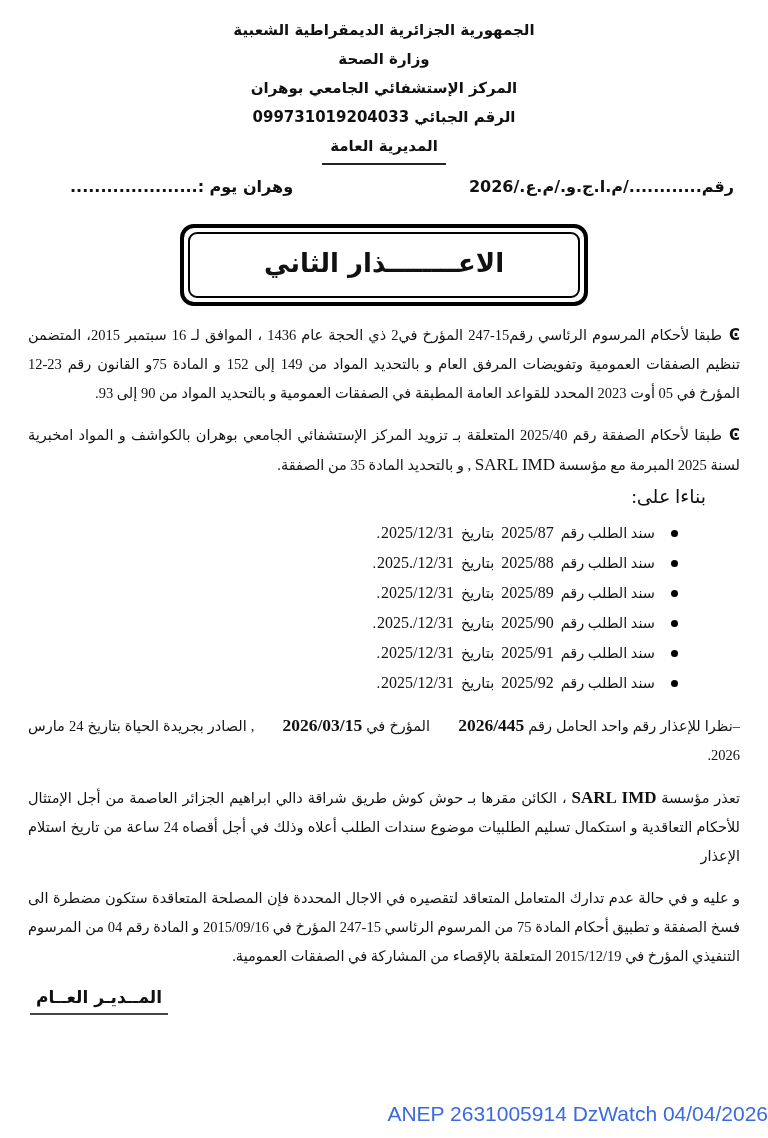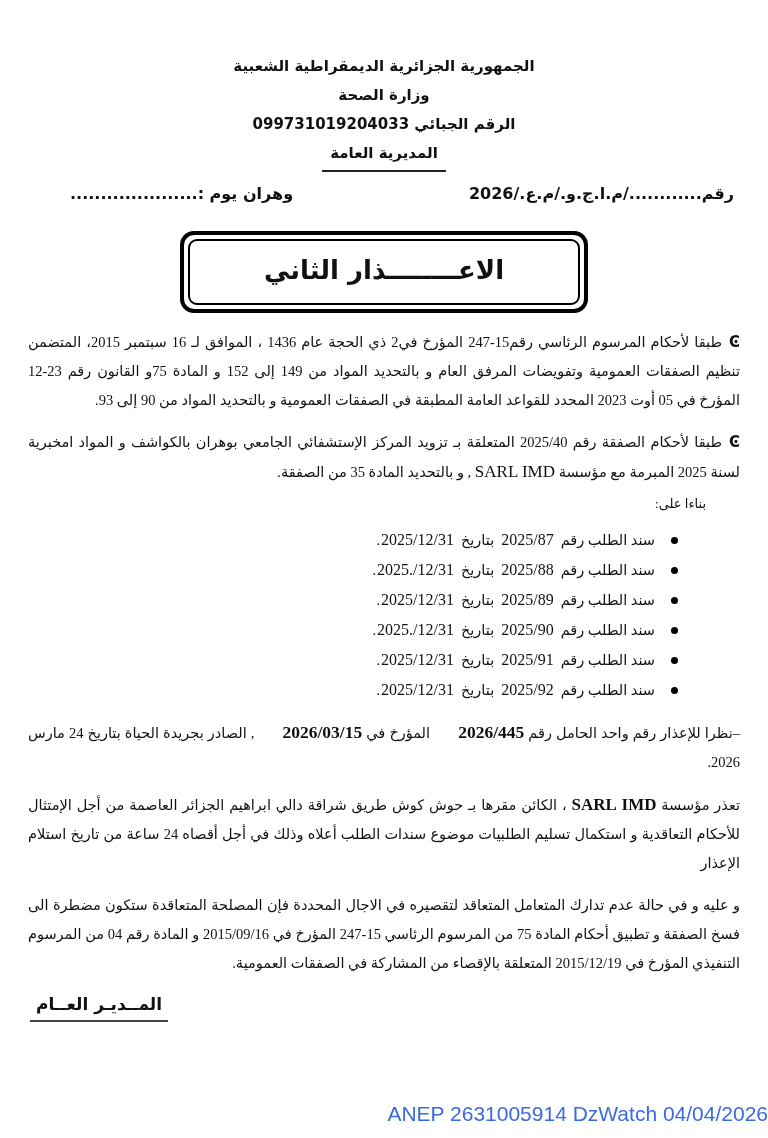--- a/index.html
+++ b/index.html
@@ -13,21 +13,20 @@
     overflow:hidden;
   }
   
   .letterhead{
     padding-top:16px;
     text-align:center;
     font-weight:bold;
     font-size:15px;
     line-height:29px;
     font-family:"DejaVu Sans","Liberation Serif",sans-serif;
-    margin-top:36px;
   }
   .underline-wrap{display:inline-block;border-bottom:2px solid #222;padding:0 8px 2px;}
   
   .ref-row{
     display:flex;justify-content:space-between;align-items:flex-start;
     padding:12px 34px 0 70px;
     font-weight:bold;font-size:16px;
     font-family:"DejaVu Sans",sans-serif;
   }
   
@@ -52,21 +51,21 @@
   .p-first{margin-top:15px;}
   .marker{
     font-weight:bold;
     font-family:"DejaVu Sans",sans-serif;
     margin-left:7px;font-size:15px;
   }
   .latin{font-family:"Liberation Serif",serif;font-size:17px;}
   .latin.bold{font-weight:bold;}
   .num{font-family:"Liberation Serif",serif;font-size:17px;margin-left:24px;}
   b.num{font-weight:bold;font-size:17.5px;}
-  .based-on{margin:4px 62px 0 0;font-size:13px;line-height:26px;}
+  .based-on{margin:4px 62px 0 0;font-size:19px;line-height:26px;}
   
   .bullets{margin:8px 90px 0 0;}
   .brow{display:flex;align-items:center;gap:7px;height:30px;font-size:14.5px;}
   .disc{width:7px;height:7px;border-radius:50%;background:#000;flex:0 0 auto;margin-left:9px;}
   .bnum,.bdate{font-family:"Liberation Serif",serif;font-size:16px;}
   .bgroup{white-space:nowrap;}
   .bend{margin-right:1px;}
   
   .signature{
     margin:16px 0 0 0;
@@ -87,20 +86,21 @@
   }
 </style>
 </head>
 <body>
 
 <div class="page">
 
   <div class="letterhead">
     <div>الجمهورية الجزائرية الديمقراطية الشعبية</div>
     <div>وزارة الصحة</div>
+    <div>المركز الإستشفائي الجامعي بوهران</div>
     <div>الرقم الجبائي 099731019204033</div>
     <div><span class="underline-wrap">المديرية العامة</span></div>
   </div>
 
   <div class="ref-row">
     <div>رقم............/م.ا.ج.و./م.ع./2026</div>
     <div>وهران يوم :.....................</div>
   </div>
 
   <div class="title-box-outer">

